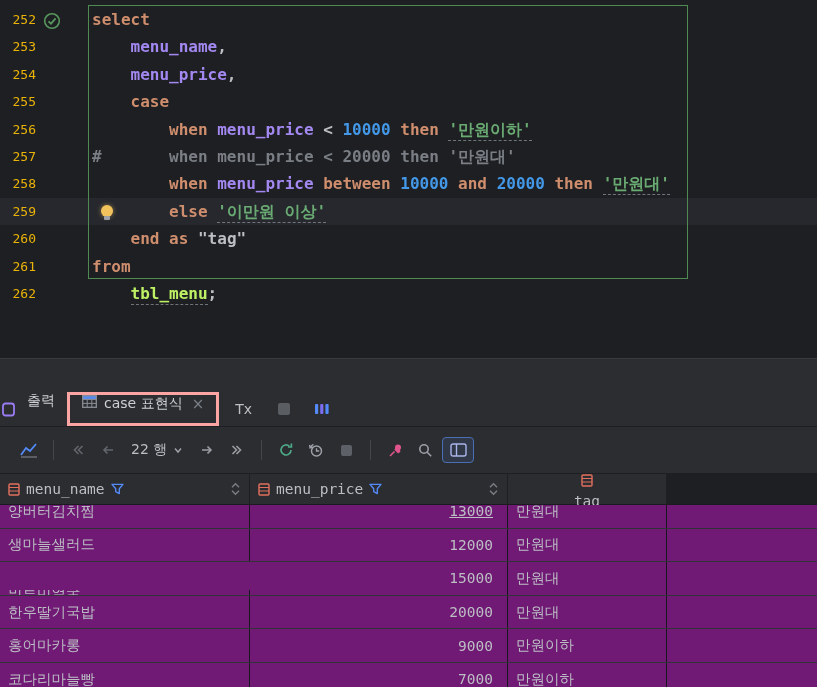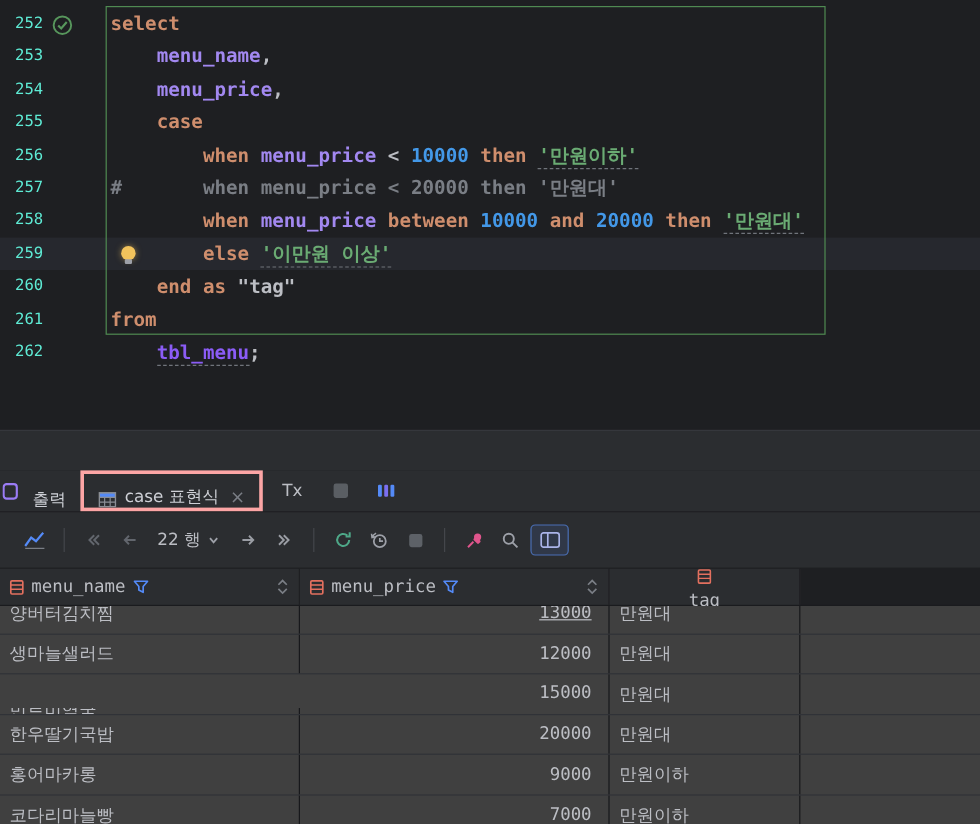--- a/index.html
+++ b/index.html
@@ -16,49 +16,49 @@
     position:relative;height:358px;box-sizing:border-box;padding-top:6px;
     background:#1e1f22;overflow:hidden;
     font-family:"DejaVu Sans Mono","Liberation Mono",monospace;font-size:16px;
   }
   .exec-border{
     position:absolute;left:88px;top:5px;width:598px;height:272px;
     border:1px solid #4f8a52;z-index:5;pointer-events:none;
   }
   .ed-line{display:flex;height:27.4px;line-height:27.4px;position:relative;}
   .ed-line.caret{background:#26282e;}
-  .ln{flex:0 0 36px;width:36px;text-align:right;color:#5eead4;font-size:13px;}
+  .ln{flex:0 0 36px;width:36px;text-align:right;color:#eab308;font-size:13px;}
   .gic{flex:0 0 56px;position:relative;}
   .gic .chk{position:absolute;left:7px;top:50%;margin-top:-9px;display:block;width:18px;height:18px;}
   .code{white-space:pre;color:#bcbec4;font-weight:bold;}
   .kw{color:#cf8e6d;}
   .col{color:#a288f0;}
   .num{color:#4398e8;}
   .pl{color:#bcbec4;}
   .cmt{color:#7a7e85;}
   .str{color:#6aab73;}
   .u{border-bottom:1px dashed #70747b;padding-bottom:1px;}
-  .tbl{color:#8b5cf6;border-bottom:1px dashed #70747b;padding-bottom:1px;text-align:right;}
+  .tbl{color:#bef264;border-bottom:1px dashed #70747b;padding-bottom:1px;text-align:right;}
   .bulb{
     position:absolute;left:101px;top:7px;width:12px;height:12px;border-radius:50%;
     background:#f2c35c;box-shadow:0 0 5px rgba(242,195,92,.55);z-index:6;
   }
   .bulb::after{
     content:"";position:absolute;left:3px;top:11px;width:6px;height:4px;
     background:#9da0a8;border-radius:1px;
   }
 
   
   .pstrip{height:34px;background:#2b2d30;border-top:1px solid #393b40;box-sizing:border-box;}
   .tabbar{
     height:35px;background:#2b2d30;box-sizing:border-box;border-bottom:1px solid #1e1f22;
     display:flex;align-items:stretch;
   }
   .tw-icon{align-self:center;margin-left:2px;line-height:0;}
-  .tab{display:flex;align-items:flex-end;gap:7px;padding:0 12px;color:#ced0d6;font-size:14px;box-sizing:border-box;}
+  .tab{display:flex;align-items:flex-start;gap:7px;padding:0 12px;color:#ced0d6;font-size:14px;box-sizing:border-box;}
   .tab.active{border:3px solid #fca5a5;background:#2b2d30;}
   .tab-ic{line-height:0;}
   .close{color:#7a7e85;font-size:15px;margin-left:2px;}
   .tx{align-self:center;margin-left:16px;color:#bcbec4;font-size:14px;}
   .sq{align-self:center;width:12px;height:12px;border-radius:2px;background:#5a5e63;margin-left:26px;}
   .colsic{align-self:center;margin-left:24px;line-height:0;}
 
   .toolbar{
     height:47px;background:#2b2d30;box-sizing:border-box;border-bottom:1px solid #1e1f22;
     display:flex;align-items:center;padding-left:14px;
@@ -77,21 +77,21 @@
     height:31px;background:#1e1f22;box-sizing:border-box;border-bottom:1px solid #1a1b1e;
     display:flex;font-family:"DejaVu Sans Mono","Liberation Mono",monospace;
   }
   .hcell{
     background:#2b2d30;display:flex;align-items:center;gap:6px;
     padding:0 8px;box-sizing:border-box;border-right:1px solid #1e1f22;
   }
   .hname{color:#bcbec4;font-size:14.5px;}
   .funnel,.colred{line-height:0;}
   .sort{margin-left:auto;line-height:0;}
-  .gbody{height:182px;overflow:hidden;background:#404040;}
+  .gbody{height:182px;overflow:hidden;background:#701a75;}
   .rows{margin-top:-10px;}
   .grow{display:flex;height:33.6px;box-sizing:border-box;border-bottom:1px solid #303237;}
   .gcell{
     box-sizing:border-box;border-right:1px solid #17181b;
     display:flex;align-items:center;padding:0 8px;
     color:#bcbec4;font-size:14.5px;
     font-family:"DejaVu Sans Mono","Liberation Mono",monospace;
     overflow:hidden;white-space:nowrap;
   }
   .gcell.numcell{justify-content:flex-end;padding-right:14px;}

